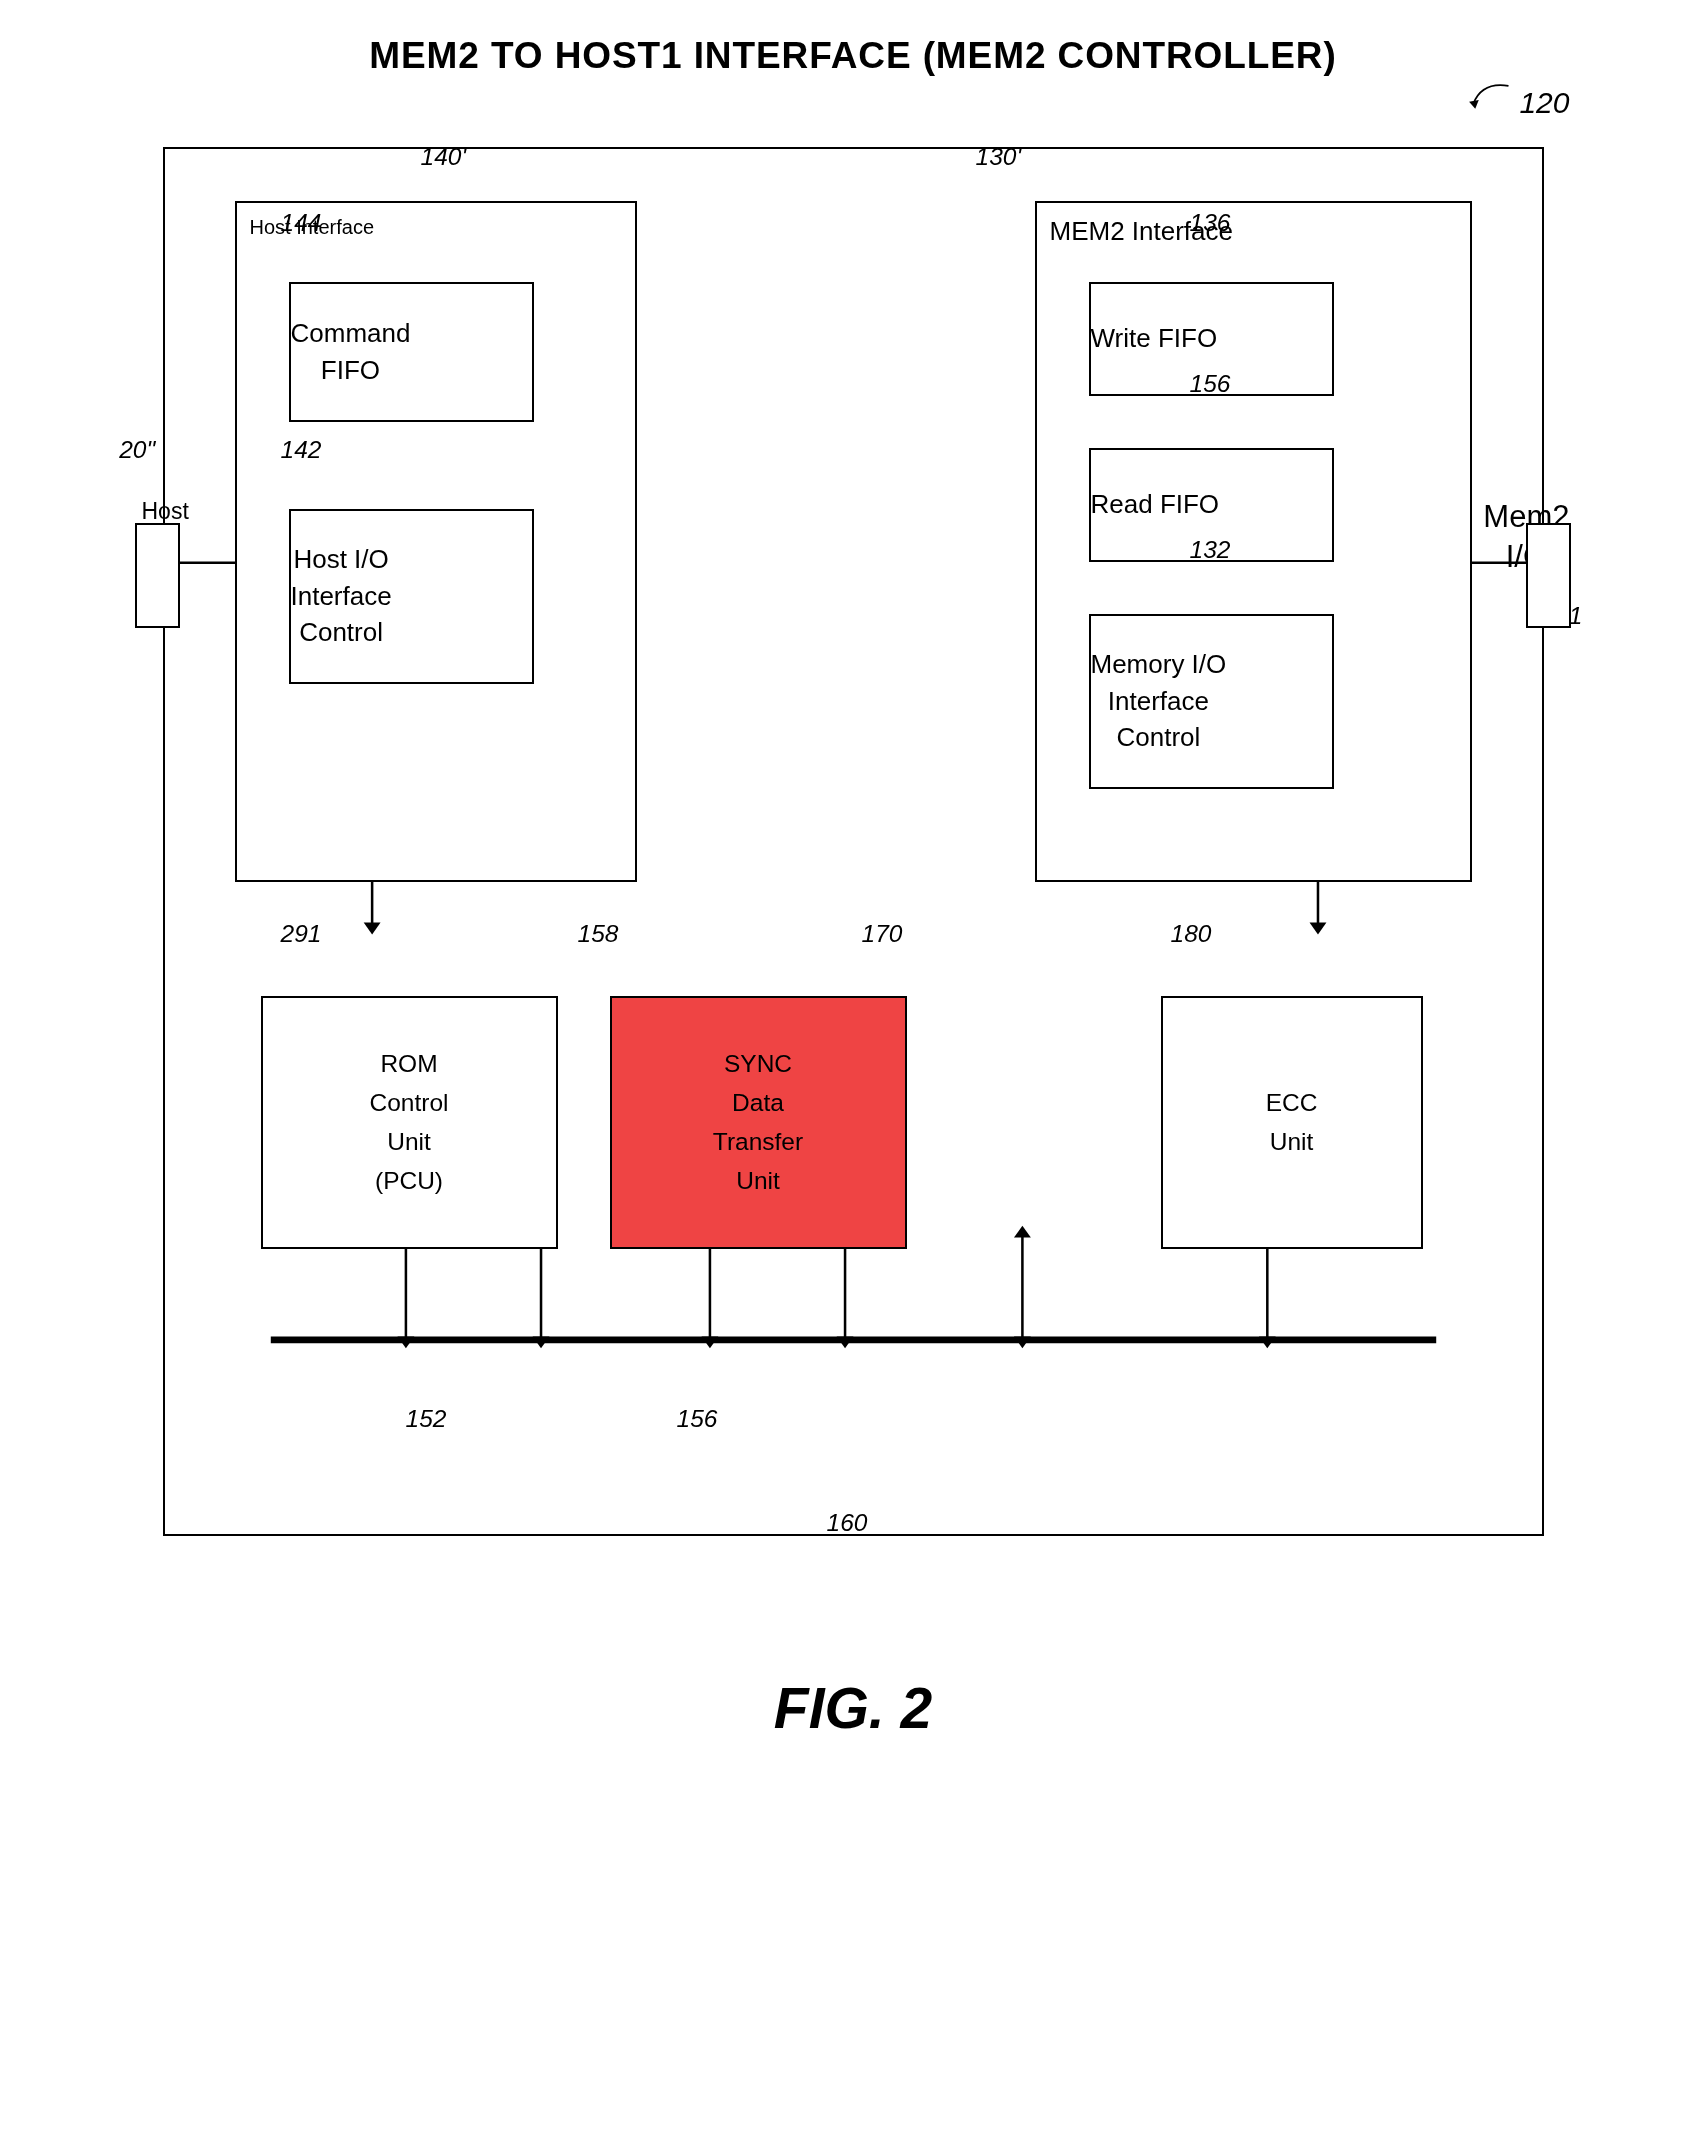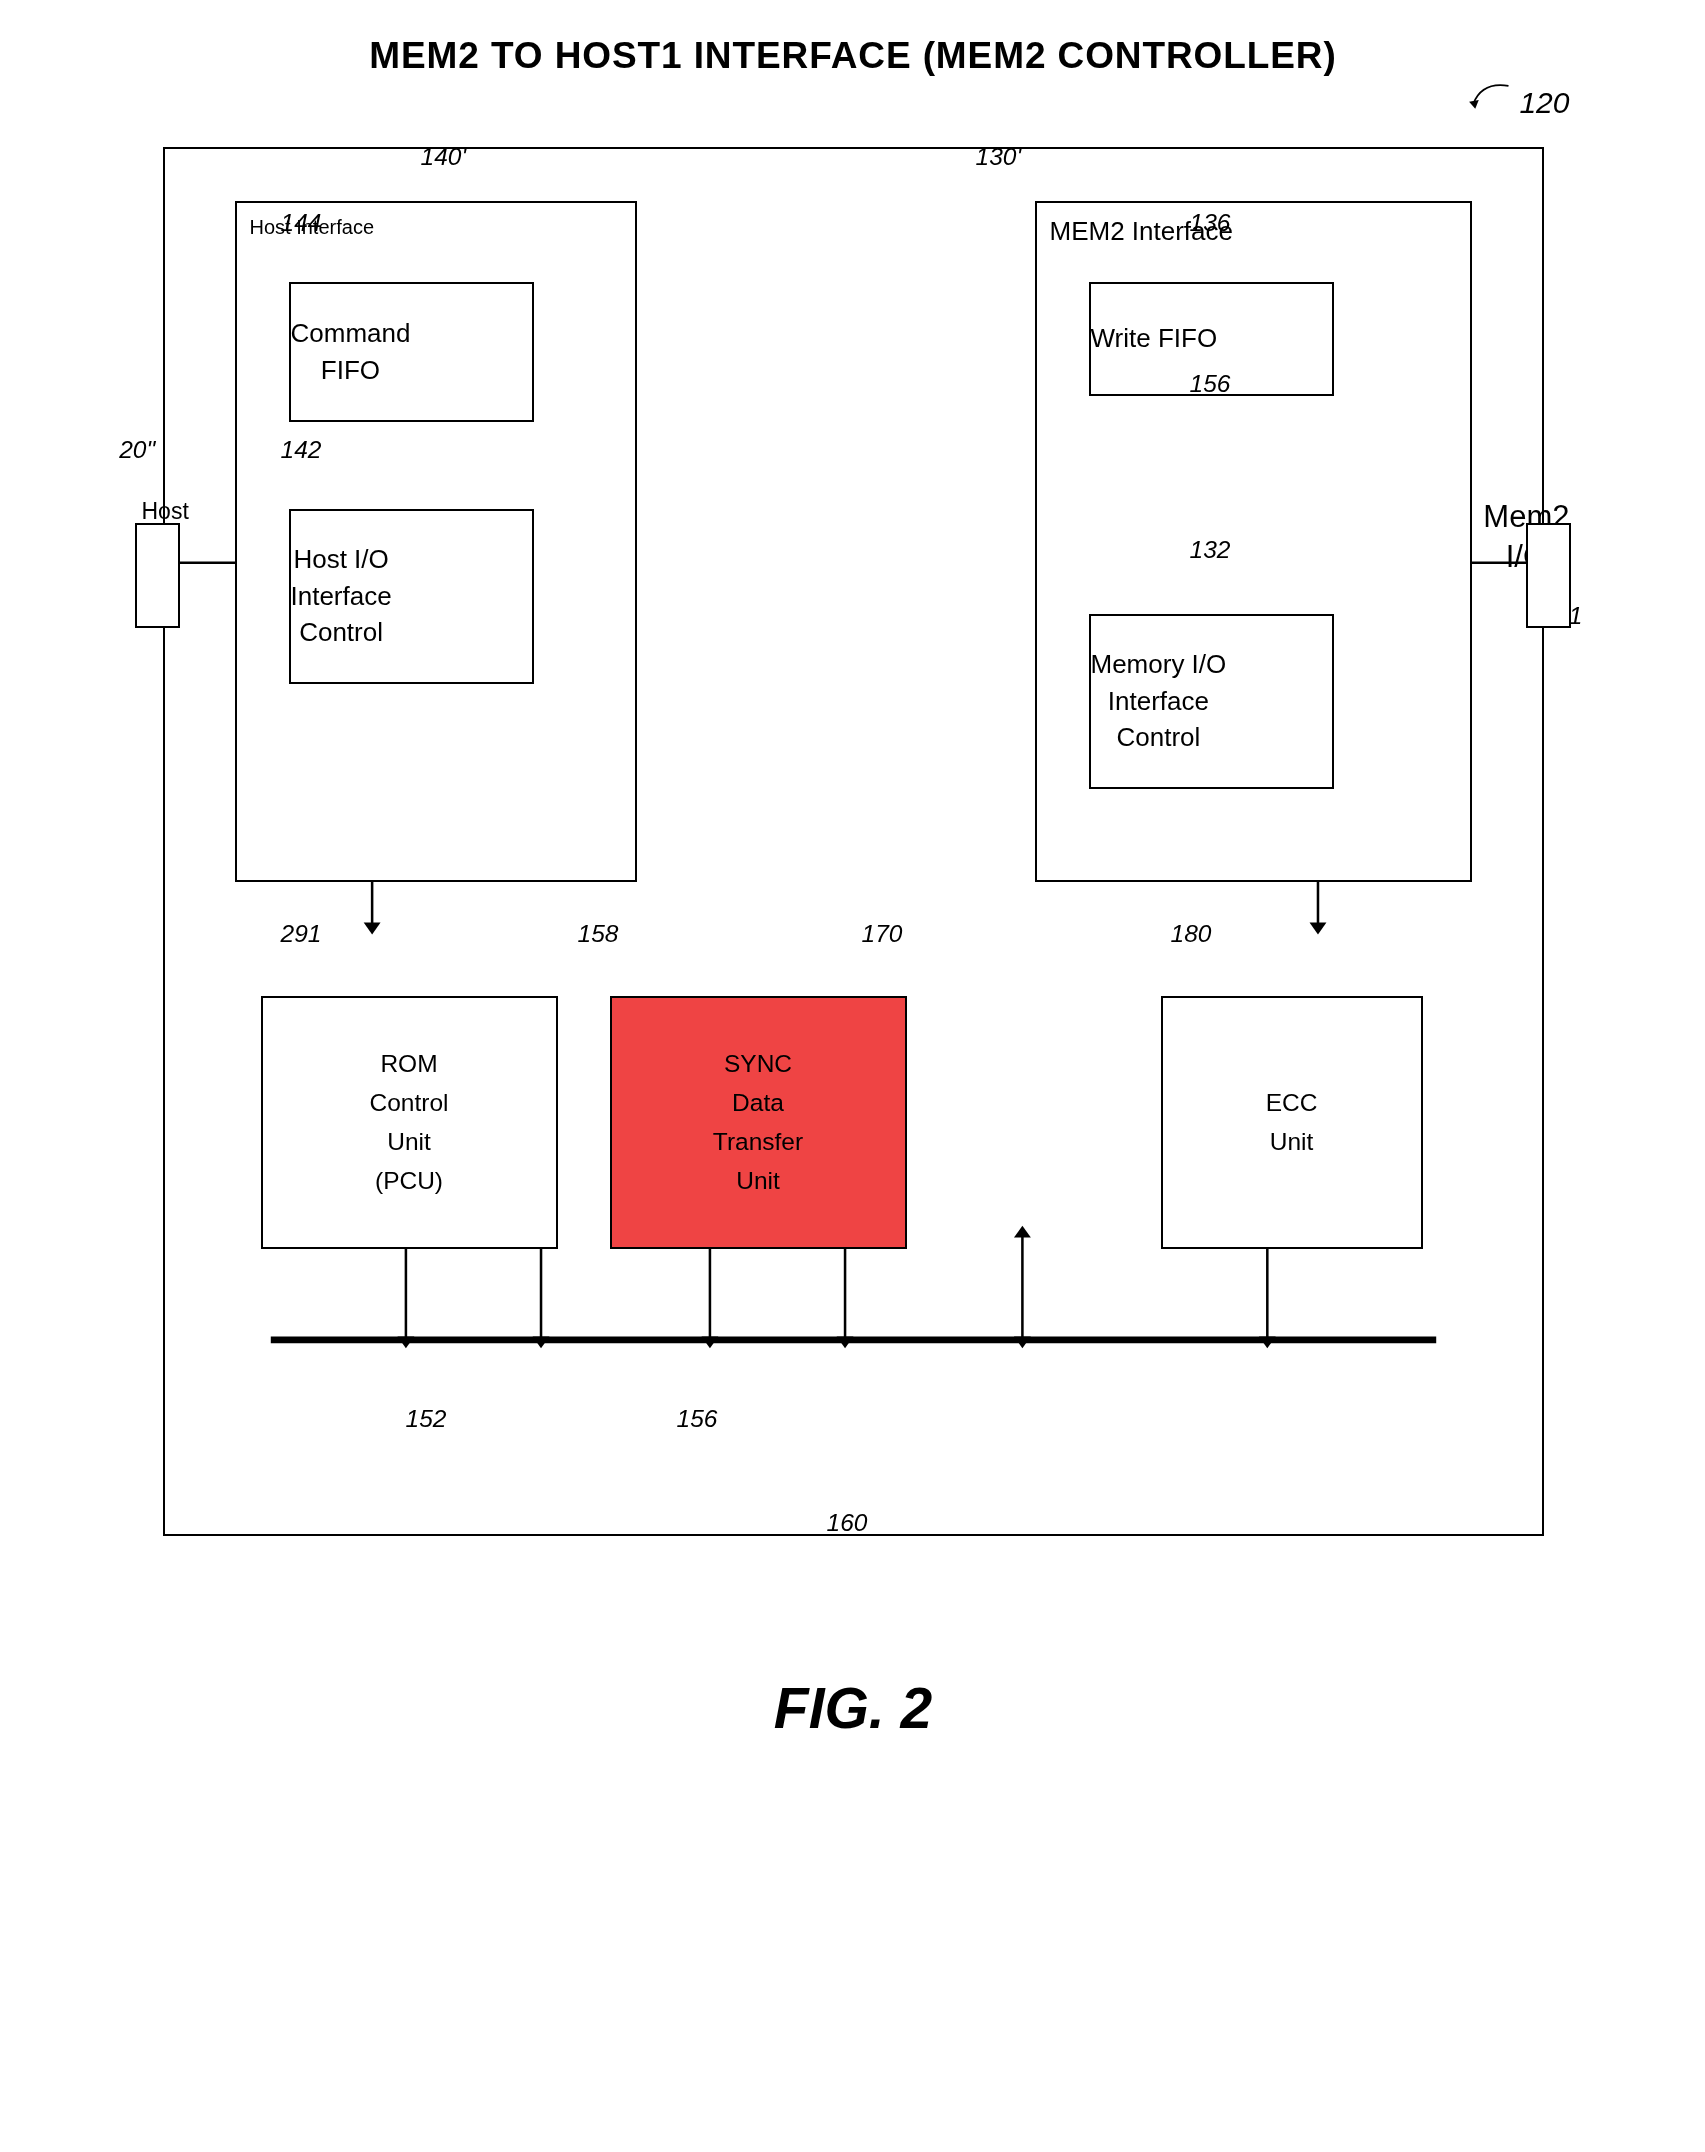--- a/index.html
+++ b/index.html
@@ -214,20 +214,23 @@
         </div>
       </div>
 
       <div style="position:absolute; top:52px; right:70px; width:437px; height:681px; border:2.6px solid #000; background:#fff;">
         <span style="position:absolute; top:13px; left:13px; font-size:26px;">MEM2 Interface</span>
 
         <div class="component-box write-fifo">
           <span>Write FIFO</span>
         </div>
 
+        <div class="component-box read-fifo">
+          <span>Read FIFO</span>
+        </div>
 
         <div class="component-box mem-io-control">
           <span>Memory I/O<br>Interface<br>Control</span>
         </div>
       </div>
 
       <div style="position:absolute; top:847px; left:96px; width:297px; height:253px; border:2.6px solid #000; background:#fff; display:flex; align-items:center; justify-content:center; text-align:center; font-size:24.5px; line-height:1.6;">
         <span>ROM<br>Control<br>Unit<br>(PCU)</span>
       </div>
 

